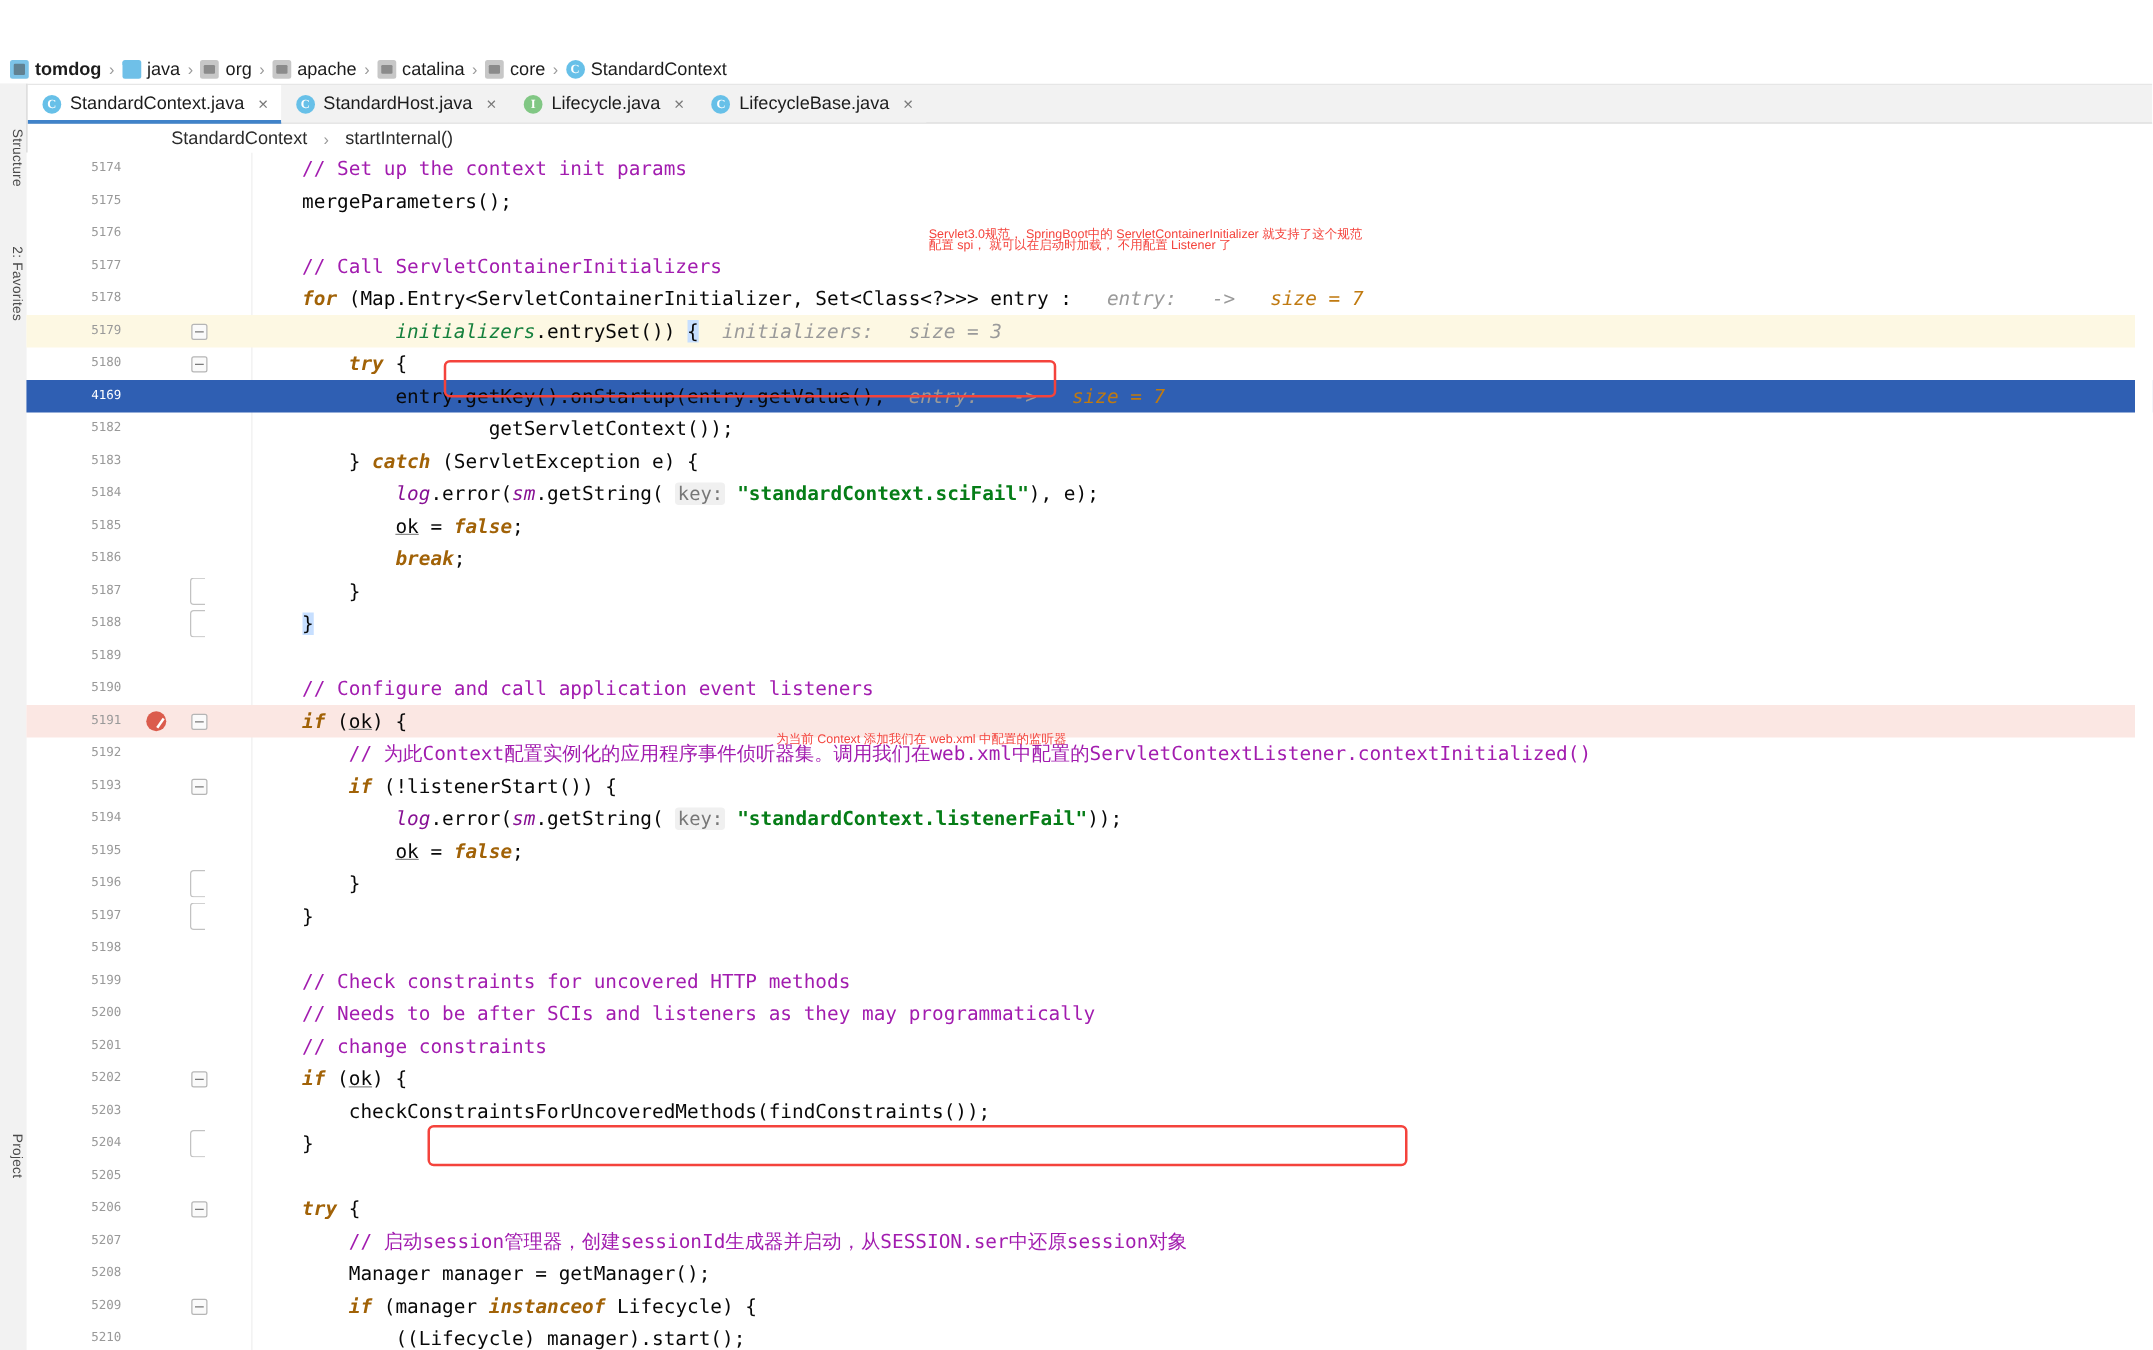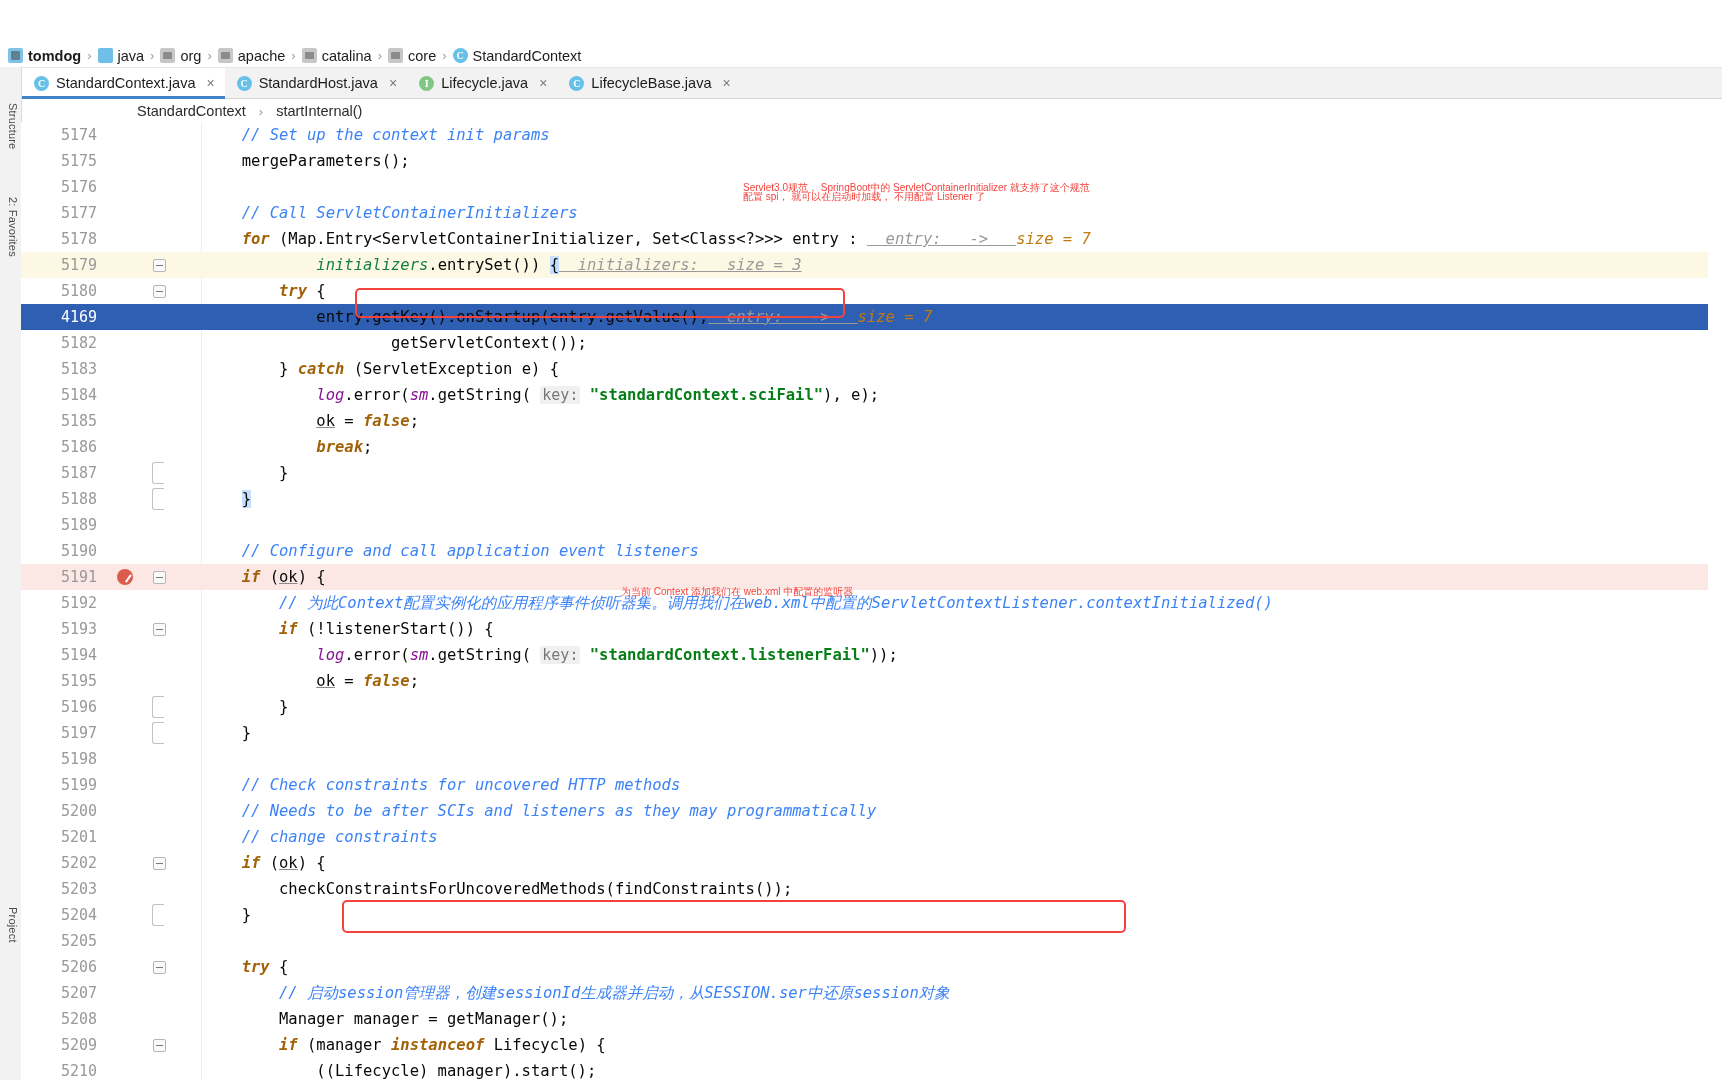--- a/index.html
+++ b/index.html
@@ -192,21 +192,21 @@
     height: 26px;
     line-height: 26px;
     white-space: pre;
   }
   .lnum {
     position: absolute;
     left: 0;
     width: 76px;
     text-align: right;
     color: #999999;
-    font-size: 15px;
+    font-size: 10px;
     font-family: "DejaVu Sans Mono", monospace;
   }
   .code {
     position: absolute;
     left: 146px;
     right: 0;
     white-space: pre;
     color: #080808;
   }
   
@@ -258,35 +258,35 @@
   .bp::after{
     content:"";
     position:absolute; left:4px; top:3px;
     width:7px; height:9px;
     border-right:2px solid #ffffff;
     transform: rotate(35deg);
   }
 
   
   .kw    { color: #a16207; font-weight: bold; font-style: italic; }
-  .cmt   { color: #3b82f6; font-style: italic; }
+  .cmt   { color: #a21caf; }
   .str   { color: #067d17; font-weight: bold; }
   .fld   { color: #15803d; font-style: italic; }
   .sfld  { color: #871094; font-style: italic; }
   .plain { color: #080808; }
   .underln { text-decoration: underline; text-decoration-color:#8a8a8a;}
   .hintkey {
     color: #777777;
     background: #f0f0f0;
     border-radius: 3px;
     padding: 0 2px;
     font-style: normal;
     font-size: 15px;
   }
-  .dbg   { color: #9a9a9a; font-style: italic; text-decoration: underline; }
+  .dbg   { color: #9a9a9a; font-style: italic; }
   .dbgval{ color: #c07a10; font-style: italic; }
   .brace-hl { background:#c7dfff; }
 
   
   .anno {
     position: absolute;
     color: #f4433c;
     font-family: "Liberation Sans", sans-serif;
     font-size: 10px;
     white-space: nowrap;

